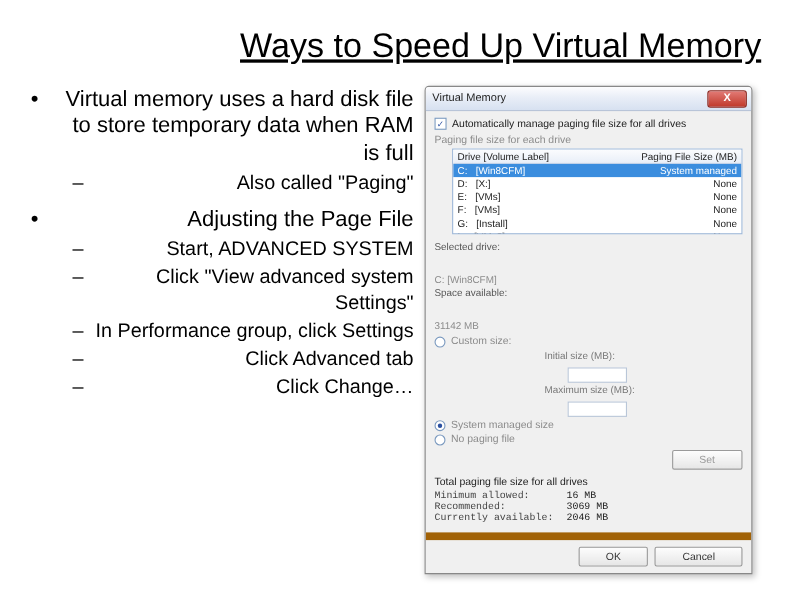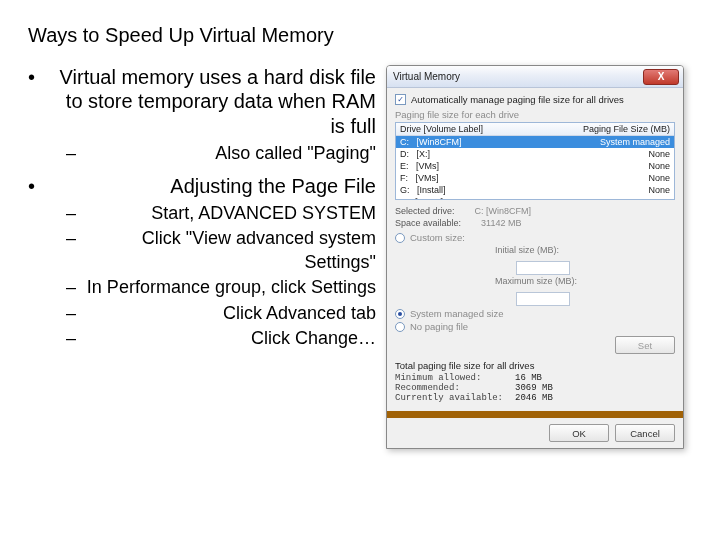--- a/index.html
+++ b/index.html
@@ -3,21 +3,21 @@
 <meta charset="utf-8">
 <style>
   * { box-sizing: border-box; margin: 0; padding: 0; }
   body {
     width: 720px; height: 540px;
     font-family: Arial, Helvetica, sans-serif;
     background: #fff; color: #000;
     position: relative; overflow: hidden;
   }
   .slide { padding: 16px 28px; }
-  .title { font-size: 20px; font-weight: 400; text-align: left; margin: 8px 0 18px; }
+  .title { font-size: 31px; font-weight: 400; text-align: right; margin: 8px 0 18px; text-decoration: underline; }
   .columns { display: flex; gap: 10px; }
   .left { flex: 0 0 348px; }
   .right { flex: 1; }
   ul.b1 { list-style: none; padding-left: 0; }
   ul.b1 > li { position: relative; padding-left: 18px; font-size: 20px; line-height: 1.22; margin-bottom: 4px; text-align: right; }
   ul.b1 > li::before { content: "•"; position: absolute; left: 0; top: 0; }
   ul.b2 { list-style: none; padding-left: 20px; margin-top: 4px; margin-bottom: 8px; }
   ul.b2 > li { position: relative; padding-left: 18px; font-size: 18px; line-height: 1.3; margin-bottom: 2px; }
   ul.b2 > li::before { content: "–"; position: absolute; left: 0; top: 0; }
 
@@ -40,45 +40,45 @@
     background: linear-gradient(#e27a75, #c0392b);
     border: 1px solid #8c2a22; color: #fff;
     display: flex; align-items: center; justify-content: center;
     font-size: 10px; font-weight: bold;
   }
   .dlg-body { padding: 6px 8px 8px; }
   .chk-row { display: flex; align-items: center; gap: 5px; margin-bottom: 4px; }
   .chk { width: 11px; height: 11px; border: 1px solid #7a99bf; background: #fff; display: inline-flex; align-items: center; justify-content: center; font-size: 8px; color: #2a4fa0; }
   .group-label { font-size: 9.5px; margin: 4px 0 2px; }
   .drive-list {
-    border: 1px solid #9db7d8; background: #fff; height: 78px; overflow: hidden;
+    border: 1px solid #9db7d8; background: #fff; height: 78px; overflow: hidden; margin-left: 16px;
   }
   .dl-head {
     display: flex; font-size: 9px; background: linear-gradient(#fbfcfe,#e9eff8);
     border-bottom: 1px solid #cdd8e8; padding: 1px 4px;
   }
   .dl-head .c1 { flex: 1; }
   .dl-row { display: flex; font-size: 9px; padding: 0 4px; line-height: 12px; }
   .dl-row.sel { background: #3b8dde; color: #fff; }
   .dl-row .c1 { flex: 1; white-space: pre; }
-  .sel-row { display: flex; gap: 20px; font-size: 9px; margin: 6px 0 4px; }
+  .sel-row { display: flex; gap: 20px; font-size: 9px; margin: 6px 0 4px; flex-direction: column; }
   .sel-row .k { color: #555; }
   .radio-row { display: flex; align-items: center; gap: 5px; margin: 2px 0; }
   .radio { width: 10px; height: 10px; border: 1px solid #7a99bf; border-radius: 50%; background: #fff; display: inline-flex; align-items: center; justify-content: center; }
   .radio.on::after { content: ""; width: 4px; height: 4px; background: #2a4fa0; border-radius: 50%; }
   .size-grid { margin-left: 16px; font-size: 9px; color: #777; }
   .size-grid .r { display: flex; align-items: center; gap: 6px; margin: 1px 0; flex-direction: column; }
   .size-grid input {
     width: 54px; height: 14px; border: 1px solid #b9c6d8; background: #fff; font-size: 9px; padding: 0 2px;
   }
   .set-row { display: flex; justify-content: flex-end; margin: 4px 0 6px; }
   .btn {
     min-width: 60px; height: 18px; font-size: 9.5px;
     background: linear-gradient(#fdfdfd,#e6e6e6); border: 1px solid #9a9a9a;
-    border-radius: 2px; padding: 0 14px; display: inline-flex; align-items: center; justify-content: center;
+    border-radius: 2px; padding: 0 24px; display: inline-flex; align-items: center; justify-content: center;
     color: #333;
   }
   .btn.disabled { color: #9b9b9b; }
   .totals-head { font-size: 9.5px; margin: 4px 0 2px; }
   .totals { font-size: 9px; }
   .totals .r { display: flex; font-family: Liberation Mono, monospace; }
   .totals .r .k { width: 120px; color: #444; }
   .dlg-foot {
     border-top: 7px solid #a16207; padding: 6px 8px;
     display: flex; justify-content: flex-end; gap: 6px; background: #f0f0f0;

